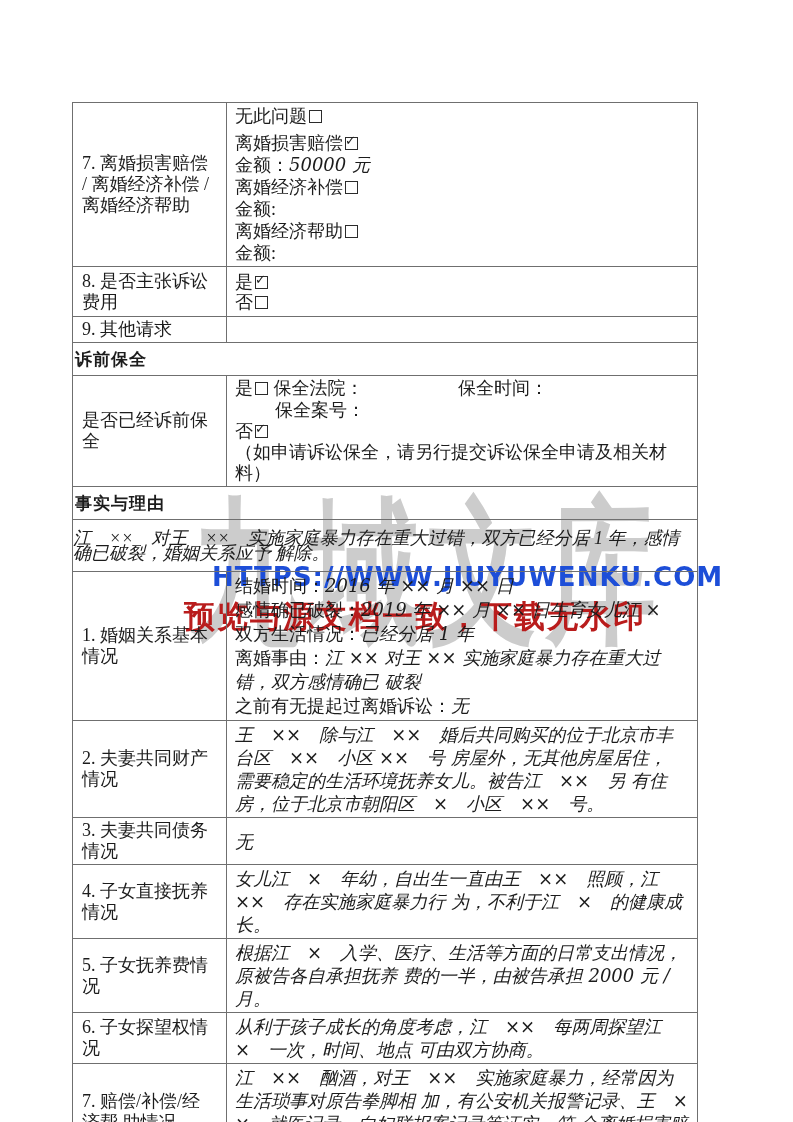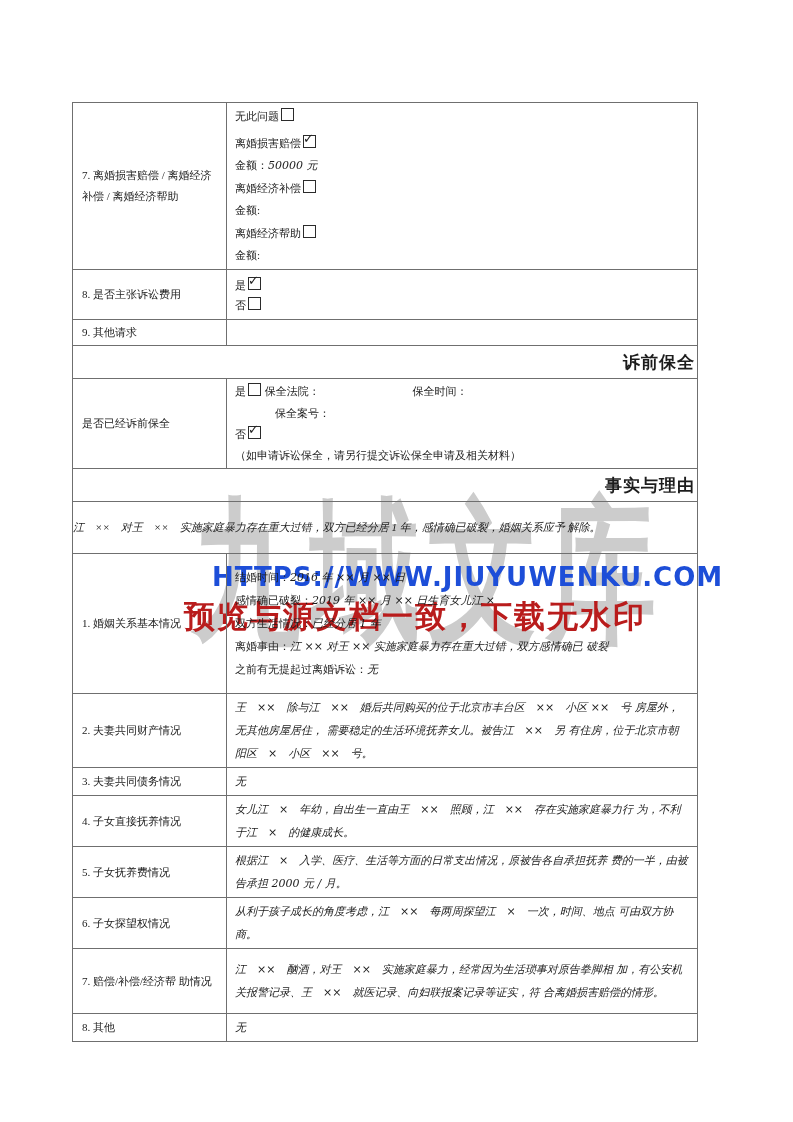--- a/index.html
+++ b/index.html
@@ -6,24 +6,24 @@
   body{position:relative;font-family:"Liberation Serif","DejaVu Serif",serif;color:#1c1c1c;}
 
   
   .wm{position:absolute;z-index:0;white-space:nowrap;pointer-events:none;font-family:"DejaVu Sans","Liberation Sans",sans-serif;font-weight:bold;}
   .wm-brand{left:192px;top:468px;font-size:110px;letter-spacing:8px;color:#cccccc;transform:scaleY(1.42);transform-origin:left top;}
   .wm-url{left:186px;top:562px;font-size:26px;letter-spacing:1px;color:#1d4ed8;margin-left:26px;}
   .wm-tagline{left:184px;top:596px;font-size:31px;letter-spacing:2px;color:#b91c1c;}
 
   
   table.doc{position:absolute;left:72px;top:102px;width:626px;border-collapse:collapse;z-index:1;table-layout:fixed;}
-  td{border:1px solid #6f6f6f;vertical-align:middle;font-size:11px;background:transparent;word-break:break-all;}
+  td{border:1px solid #6f6f6f;vertical-align:middle;font-size:18px;background:transparent;word-break:break-all;}
   td.lbl{padding:2px 9px;line-height:21px;}
   td.cnt{padding:2px 8px;line-height:23px;}
-  td.sect{font-size:17px;font-weight:bold;text-align:right;letter-spacing:1px;padding:2px;}
+  td.sect{font-size:17px;font-weight:bold;text-align:left;letter-spacing:1px;padding:2px;}
   td.summary{padding:4px 0;line-height:15px;font-family:Liberation Serif, serif;}
 
   .rh155{height:155px}.rh50{height:50px}.rh26{height:26px}.rh33{height:33px}
   .rh88{height:88px}.rh52{height:52px}.rh140{height:140px}.rh72{height:72px}
   .rh47{height:47px}.rh65{height:65px}.rh25{height:25px}
 
   
   .fill{font-style:italic;font-family:"DejaVu Serif","Liberation Serif",serif;}
 
   

